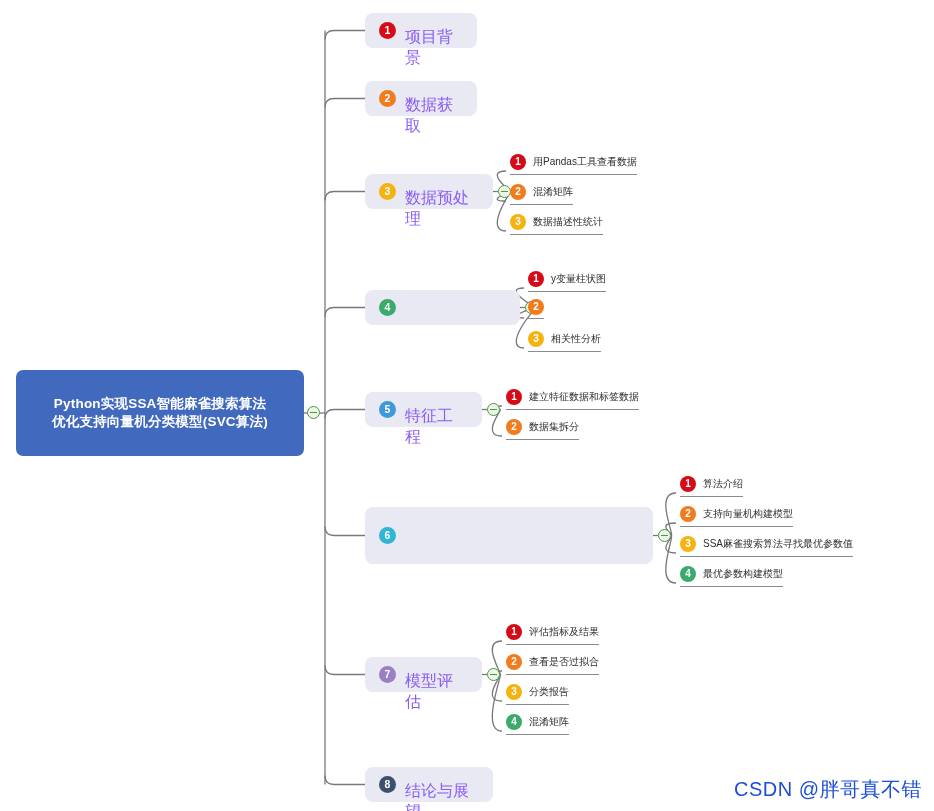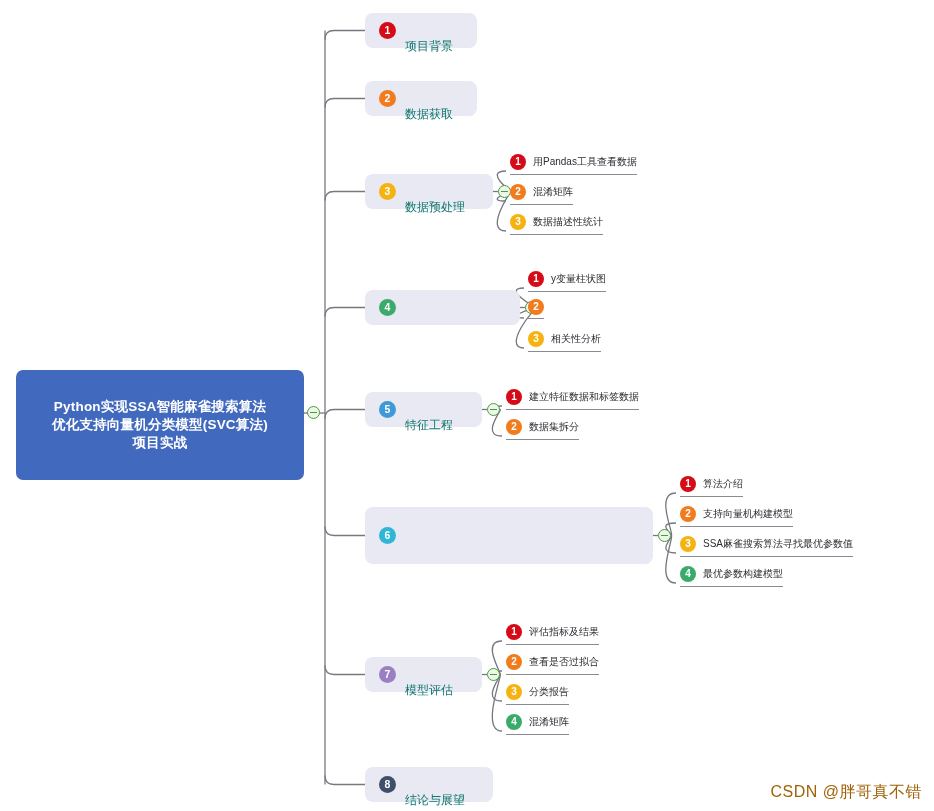--- a/index.html
+++ b/index.html
@@ -25,21 +25,21 @@
     height: 811px;
     pointer-events: none;
   }
 
   
   .root-node {
     position: absolute;
     left: 16px;
     top: 370px;
     width: 288px;
-    height: 110px;
+    height: 86px;
     background: #4169be;
     border-radius: 7px;
     color: #ffffff;
     font-weight: bold;
     font-size: 13.5px;
     line-height: 18px;
     display: flex;
     align-items: center;
     justify-content: center;
     text-align: center;
@@ -54,22 +54,22 @@
   .branch {
     position: absolute;
     background: #e8e9f2;
     border-radius: 8px;
     display: flex;
     align-items: center;
     box-sizing: border-box;
     padding: 0 14px;
   }
   .branch .btext {
-    font-size: 12px;
-    color: #0f766e;
+    font-size: 16px;
+    color: #8b5cf6;
     line-height: 21px;
     margin-left: 9px;
     white-space: pre-line;
     margin-top: 32px;
   }
 
   
   .badge {
     flex: 0 0 auto;
     width: 17px;
@@ -126,22 +126,22 @@
     height: 1.4px;
     margin-top: -0.7px;
     background: #4a9b3c;
   }
 
   
   .watermark {
     position: absolute;
     right: 12px;
     bottom: 8px;
-    color: #a16207;
-    font-size: 16px;
+    color: #1d4ed8;
+    font-size: 20px;
     letter-spacing: 0.5px;
   }
 </style>
 </head>
 <body>
 
 <div id="canvas">
 
   <svg id="wires" viewBox="0 0 934 811" xmlns="http://www.w3.org/2000/svg">
       <path d="M 304 413 H 325" fill="none" stroke="#77777f" stroke-width="1.3"></path>
@@ -174,21 +174,20 @@
       <path d="M 500 674.5 C 502.7 674.5 480 671 502 671" fill="none" stroke="#77777f" stroke-width="1.3"></path>
       <path d="M 500 674.5 C 502.7 674.5 480 701 502 701" fill="none" stroke="#77777f" stroke-width="1.3"></path>
       <path d="M 500 674.5 C 502.7 674.5 480 731 502 731" fill="none" stroke="#77777f" stroke-width="1.3"></path>
       <path d="M 325 775.5 Q 325 784.5 334 784.5 H 365" fill="none" stroke="#77777f" stroke-width="1.3"></path>
     </svg>
 
   <div class="root-node">
     <div class="root-lines">
       <span class="root-line">Python实现SSA智能麻雀搜索算法</span>
       <span class="root-line">优化支持向量机分类模型(SVC算法)</span>
-      <span class="root-line">项目实战</span>
     </div>
   </div>
 
   <div class="toggle" style="left:307px; top:406px;"></div>
 
   <div class="watermark">CSDN @胖哥真不错</div>
 <div class="branch" style="left: 365px; top: 13px; width: 112px; height: 35px;">
       <span class="badge" style="background: rgb(214, 11, 24);">1</span>
       <span class="btext">项目背景</span>
     </div>

